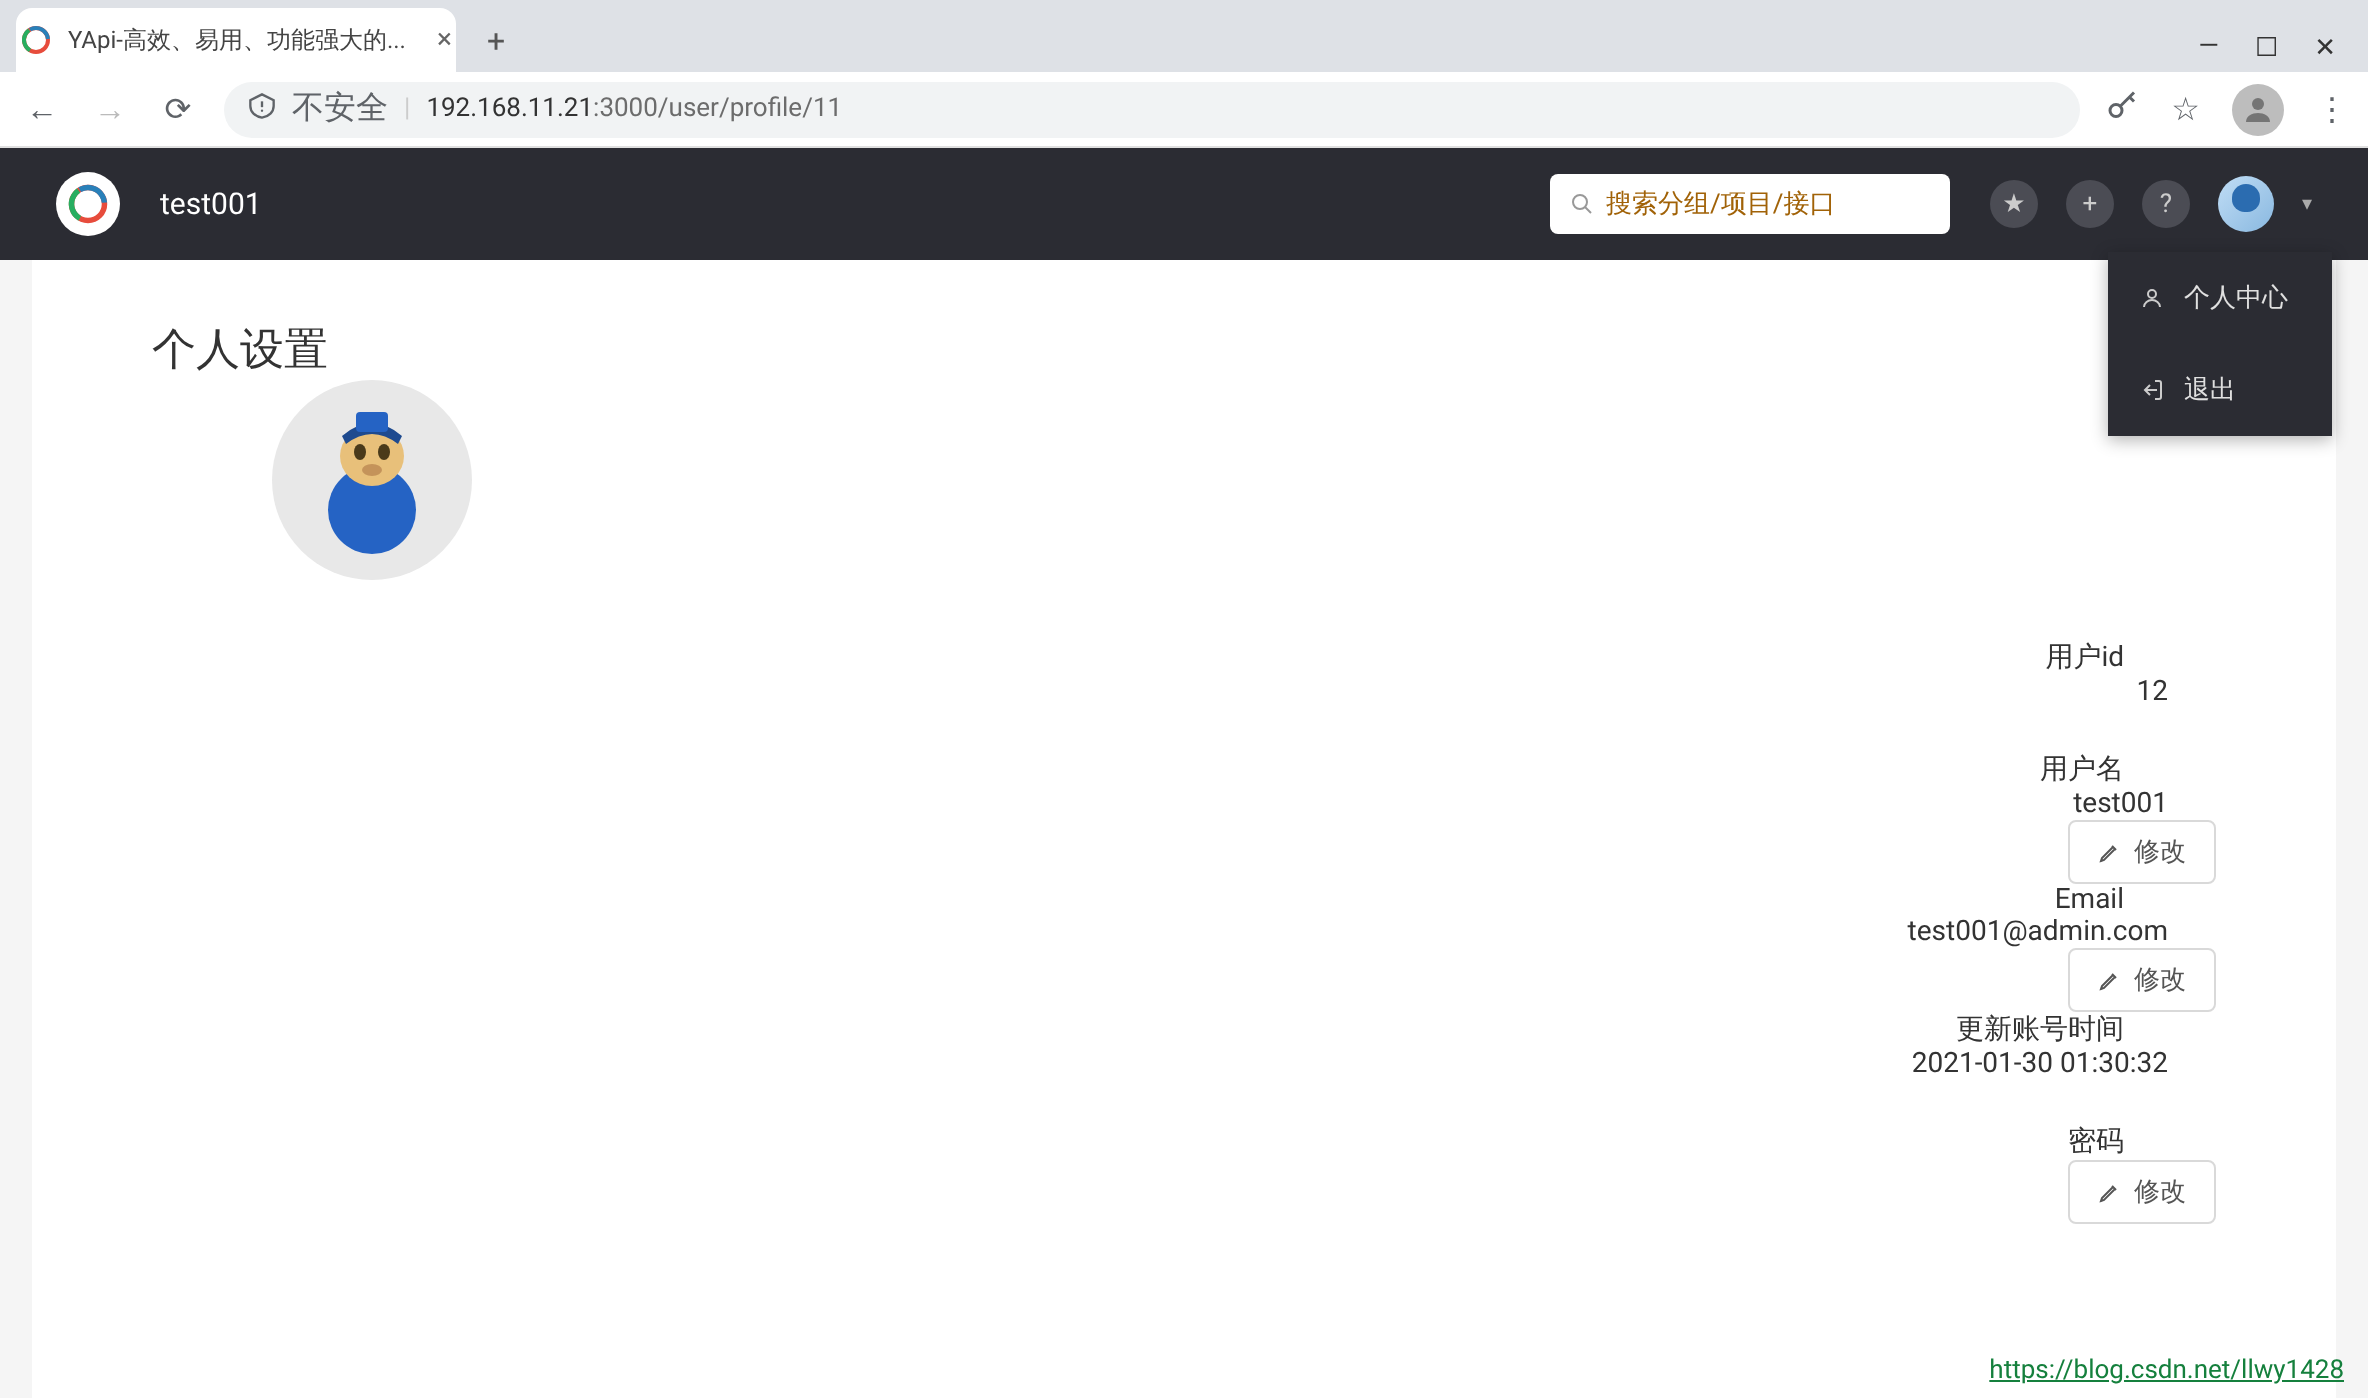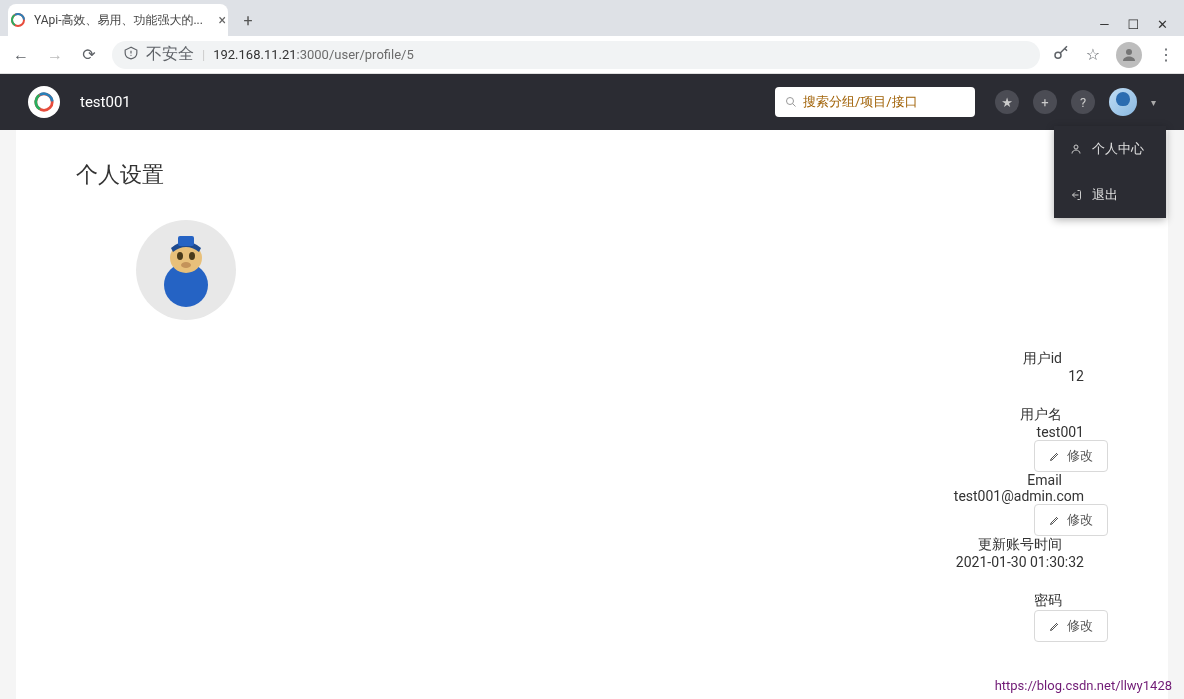--- a/index.html
+++ b/index.html
@@ -36,30 +36,30 @@
 .user-avatar-sm { width: 28px; height: 28px; border-radius: 50%; background: linear-gradient(135deg,#c0ddf5,#89b8e0); cursor: pointer; position: relative; overflow: hidden; }
 .user-avatar-sm::after { content: ""; position: absolute; top: 4px; left: 7px; width: 14px; height: 14px; background: #2b6cb0; border-radius: 50% 50% 45% 45%; }
 .caret { color: #aaa; font-size: 10px; cursor: pointer; }
 
 
 .user-dropdown { position: absolute; right: 18px; top: 52px; background: #2b2c33; width: 112px; box-shadow: 0 2px 8px rgba(0,0,0,0.3); z-index: 10; }
 .dropdown-item { height: 46px; display: flex; align-items: center; gap: 10px; padding: 0 16px; color: #e0e0e0; font-size: 13px; cursor: pointer; }
 
 
 .page { background: #fff; margin: 0 16px 0 16px; min-height: 600px; padding: 30px 60px; }
-.page-title { font-size: 22px; color: #333; font-weight: 400; margin-bottom: 30px; }
+.page-title { font-size: 22px; color: #333; font-weight: 400; }
 .avatar-big { width: 100px; height: 100px; border-radius: 50%; background: #e8e8e8; margin-left: 60px; margin-bottom: 30px; position: relative; overflow: hidden; display: flex; align-items: center; justify-content: center; }
 .avatar-big svg { width: 70px; height: 80px; }
 
 .field-row { display: flex; align-items: flex-end; min-height: 56px; flex-direction: column; }
 .field-label { width: 200px; text-align: right; padding-right: 46px; font-size: 14px; color: #333; }
 .field-value { font-size: 14px; color: #333; padding-right: 24px; min-width: 10px; }
 .edit-btn { height: 32px; padding: 0 14px; border: 1px solid #d9d9d9; background: #fff; border-radius: 4px; font-size: 13px; color: #555; cursor: pointer; display: flex; align-items: center; gap: 6px; }
 
-.watermark { position: fixed; bottom: 6px; right: 12px; font-size: 13px; color: #701a75; pointer-events: none; }
+.watermark { position: fixed; bottom: 6px; right: 12px; font-size: 13px; color: #15803d; pointer-events: none; text-decoration: underline; }
 
 
 .ylogo { width: 22px; height: 22px; }
 .ylogo circle { stroke-width: 3; fill: none; }
 
 .search-icon-svg, .icon-svg { width: 12px; height: 12px; }
 </style>
 </head>
 <body>
 
@@ -91,21 +91,21 @@
       <span>
         <svg width="14" height="14" viewBox="0 0 24 24" fill="#5f6368">
             <path d="M12 2 2 7v5c0 5 4 9 10 10 6-1 10-5 10-10V7l-10-5z" fill="none" stroke="#5f6368" stroke-width="2"></path>
             <path d="M12 8v5" stroke="#5f6368" stroke-width="2"></path>
             <circle cx="12" cy="16" r="1"></circle>
           </svg>
       </span>
       <span class="not-secure">不安全</span>
       <span style="color:#ccc">|</span>
       <span class="url-text">
-        <span>192.168.11.21</span><span class="dim">:3000/user/profile/5</span>
+        <span>192.168.11.21</span><span class="dim">:3000/user/profile/11</span>
       </span>
     </div>
     <div class="chrome-right">
       <span>
         <svg width="18" height="18" viewBox="0 0 24 24" fill="none" stroke="#5f6368" stroke-width="2">
             <circle cx="8" cy="15" r="4"></circle>
             <path d="M11 12l9-9M17 6l3 3"></path>
           </svg>
       </span>
       <span>☆</span>

